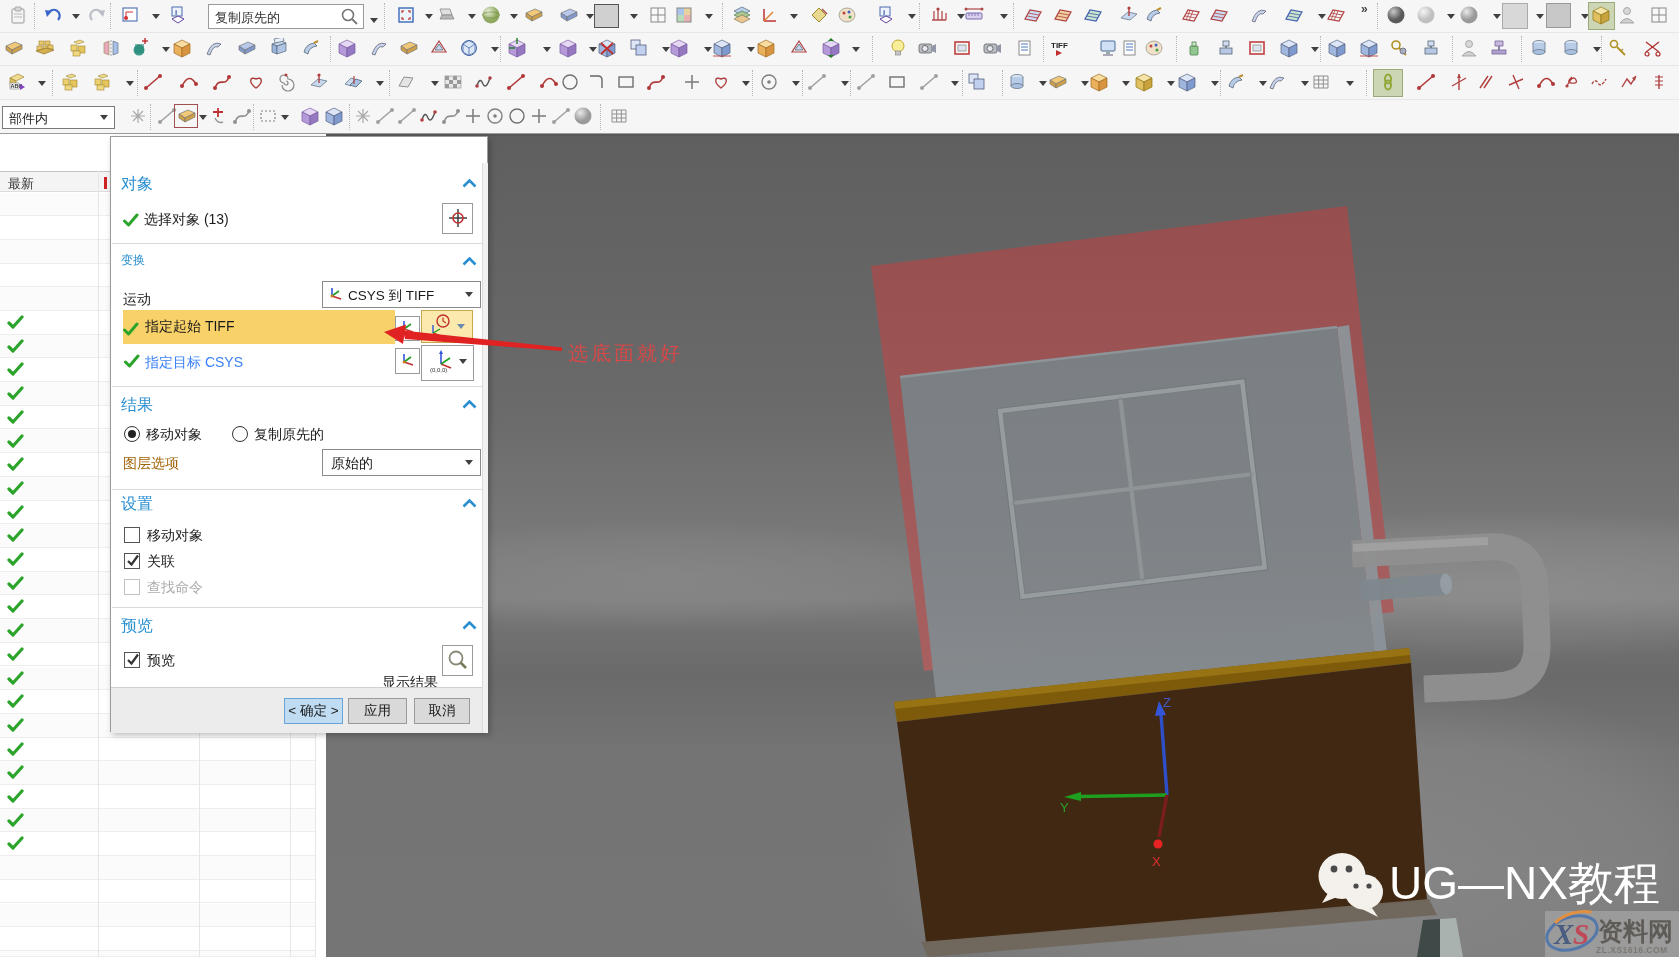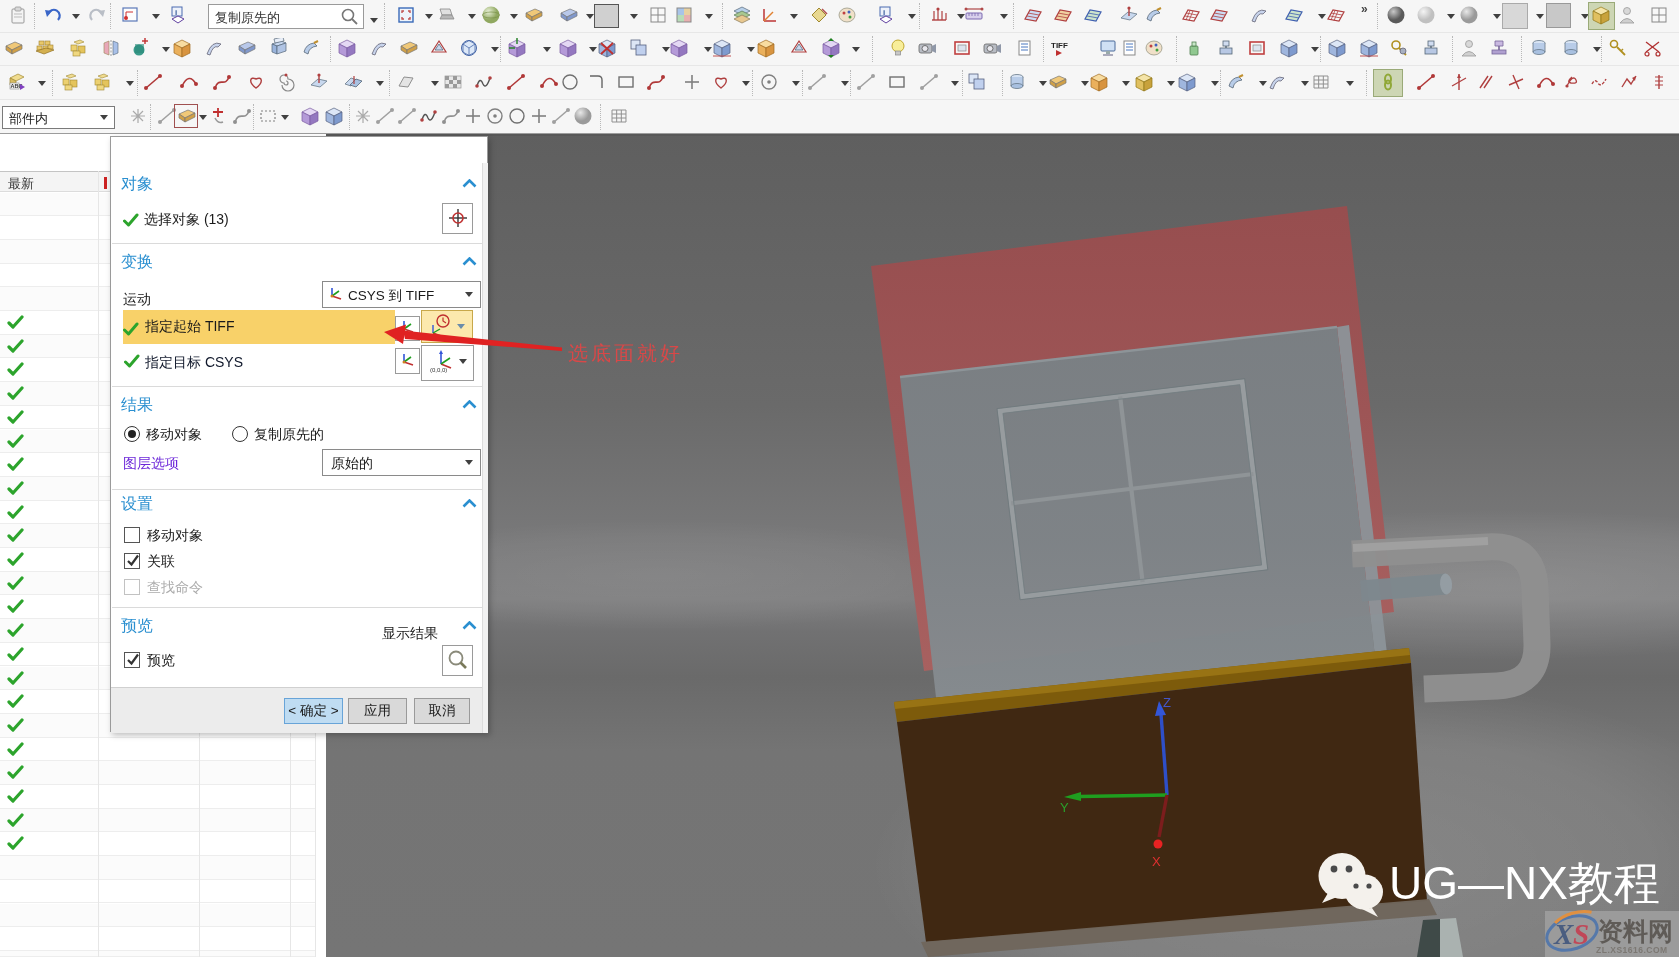--- a/index.html
+++ b/index.html
@@ -1061,21 +1061,21 @@
         <path d="M1.5,8 L5.5,12 L14,2" fill="none" stroke="#2ca42c" stroke-width="3" stroke-linecap="round" stroke-linejoin="round"></path>
       </svg>
 <div class="lbl" style="left:33px;top:74px;font-size:14px;color:#1a1a1a">选择对象 (13)</div>
 <div class="ab" style="left:331px;top:66px;width:31px;height:31px;background:#fff;border:1px solid #9a9a9a"></div>
 <svg class="ab" style="left:337px;top:71px" width="20" height="20" viewBox="0 0 20 20">
         <line x1="10" y1="1" x2="10" y2="19" stroke="#333" stroke-width="1.4"></line>
         <line x1="1" y1="10" x2="19" y2="10" stroke="#333" stroke-width="1.4"></line>
         <circle cx="10" cy="10" r="5" fill="none" stroke="#c03030" stroke-width="1.6"></circle>
       </svg>
 <div class="ab" style="left:1px;top:106px;width:370px;height:1px;background:#dadada"></div>
-<div class="lbl" style="left:10px;top:115px;color:#2a8fd0;font-size:16px">变换</div>
+<div class="lbl" style="left:10px;top:115px;color:#2a8fd0;font-size:12px">变换</div>
 <svg class="ab" style="left:351px;top:120px" width="15" height="9" viewBox="0 0 15 9">
         <path d="M1.5,7.5 L7.5,1.5 L13.5,7.5" fill="none" stroke="#2a8fd0" stroke-width="2.6"></path>
       </svg>
 <div class="lbl" style="left:12px;top:154px;font-size:14px;color:#1a1a1a">运动</div>
 <div class="ab" style="left:211px;top:144px;width:159px;height:27px;background:#fff;border:1px solid #8a8a8a"></div>
 <svg class="ab" style="left:216px;top:149px" width="18" height="18" viewBox="0 0 18 18">
         <line x1="5" y1="10" x2="5" y2="2" stroke="#3356d8" stroke-width="1.6"></line>
         <line x1="5" y1="10" x2="14" y2="13" stroke="#c03030" stroke-width="1.6"></line>
         <line x1="5" y1="10" x2="12" y2="5" stroke="#1f9e1f" stroke-width="1.6"></line>
         <circle cx="5" cy="10" r="1.5" fill="#d08020"></circle>
@@ -1099,21 +1099,21 @@
         <circle cx="16" cy="8" r="6" fill="none" stroke="#c03030" stroke-width="1.4"></circle>
         <path d="M16,4.5 V8 L19,10" fill="none" stroke="#c03030" stroke-width="1.2"></path>
         <line x1="6" y1="20" x2="6" y2="12" stroke="#3356d8" stroke-width="1.4"></line>
         <line x1="6" y1="20" x2="14" y2="23" stroke="#c03030" stroke-width="1.4"></line>
         <line x1="6" y1="20" x2="13" y2="16" stroke="#1f9e1f" stroke-width="1.4"></line>
       </svg>
 <div class="dd" style="left:346px;top:187px;border-top-color:#6a8caa"></div>
 <svg class="ab" style="left:13px;top:217px" width="16" height="15" viewBox="0 0 16 15">
         <path d="M1.5,8 L5.5,12 L14,2" fill="none" stroke="#2ca42c" stroke-width="3" stroke-linecap="round" stroke-linejoin="round"></path>
       </svg>
-<div class="lbl" style="left:34px;top:217px;font-size:14px;color:#0f172a">指定目标 CSYS</div>
+<div class="lbl" style="left:34px;top:217px;font-size:14px;color:#3b82f6">指定目标 CSYS</div>
 <div class="ab" style="left:284px;top:211px;width:25px;height:26px;background:#fff;border:1px solid #9a9a9a"></div>
 <svg class="ab" style="left:288px;top:215px" width="18" height="18" viewBox="0 0 18 18">
         <line x1="5" y1="10" x2="5" y2="2" stroke="#3356d8" stroke-width="1.6"></line>
         <line x1="5" y1="10" x2="14" y2="13" stroke="#c03030" stroke-width="1.6"></line>
         <line x1="5" y1="10" x2="12" y2="5" stroke="#1f9e1f" stroke-width="1.6"></line>
         <circle cx="5" cy="10" r="1.5" fill="#d08020"></circle>
       </svg>
 <div class="ab" style="left:310px;top:208px;width:53px;height:36px;background:#fff;border:1px solid #9a9a9a"></div>
 <svg class="ab" style="left:318px;top:211px" width="28" height="28" viewBox="0 0 28 28">
         <line x1="12" y1="16" x2="12" y2="4" stroke="#3356d8" stroke-width="1.6"></line>
@@ -1126,21 +1126,21 @@
 <div class="ab" style="left:1px;top:249px;width:370px;height:1px;background:#dadada"></div>
 <div class="lbl" style="left:10px;top:258px;color:#2a8fd0;font-size:16px">结果</div>
 <svg class="ab" style="left:351px;top:263px" width="15" height="9" viewBox="0 0 15 9">
         <path d="M1.5,7.5 L7.5,1.5 L13.5,7.5" fill="none" stroke="#2a8fd0" stroke-width="2.6"></path>
       </svg>
 <div class="ab" style="left:13px;top:289px;width:16px;height:16px;border:1.5px solid #333;border-radius:50%;background:#fff"></div>
 <div class="ab" style="left:17px;top:293px;width:8px;height:8px;border-radius:50%;background:#222"></div>
 <div class="lbl" style="left:35px;top:289px;font-size:14px;color:#1a1a1a">移动对象</div>
 <div class="ab" style="left:121px;top:289px;width:16px;height:16px;border:1.5px solid #333;border-radius:50%;background:#fff"></div>
 <div class="lbl" style="left:143px;top:289px;font-size:14px;color:#1a1a1a">复制原先的</div>
-<div class="lbl" style="left:12px;top:318px;font-size:14px;color:#6d28d9">图层选项</div>
+<div class="lbl" style="left:12px;top:318px;font-size:14px;color:#a16207">图层选项</div>
 <div class="ab" style="left:211px;top:312px;width:159px;height:27px;background:#fff;border:1px solid #8a8a8a"></div>
 <div class="lbl" style="left:220px;top:318px;font-size:14px;color:#1a1a1a">原始的</div>
 <div class="dd" style="left:354px;top:323px"></div>
 <div class="ab" style="left:1px;top:352px;width:370px;height:1px;background:#dadada"></div>
 <div class="lbl" style="left:10px;top:357px;color:#2a8fd0;font-size:16px">设置</div>
 <svg class="ab" style="left:351px;top:362px" width="15" height="9" viewBox="0 0 15 9">
         <path d="M1.5,7.5 L7.5,1.5 L13.5,7.5" fill="none" stroke="#2a8fd0" stroke-width="2.6"></path>
       </svg>
 <div class="ab" style="left:13px;top:390px;width:16px;height:16px;background:#fff;border:1.5px solid #555"></div>
 <div class="lbl" style="left:36px;top:390px;font-size:14px;color:#1a1a1a">移动对象</div>
@@ -1154,21 +1154,21 @@
 <div class="ab" style="left:1px;top:470px;width:370px;height:1px;background:#dadada"></div>
 <div class="lbl" style="left:10px;top:479px;color:#2a8fd0;font-size:16px">预览</div>
 <svg class="ab" style="left:351px;top:484px" width="15" height="9" viewBox="0 0 15 9">
         <path d="M1.5,7.5 L7.5,1.5 L13.5,7.5" fill="none" stroke="#2a8fd0" stroke-width="2.6"></path>
       </svg>
 <div class="ab" style="left:13px;top:515px;width:16px;height:16px;background:#fff;border:1.5px solid #555"></div>
 <svg class="ab" style="left:15px;top:516px" width="14" height="13" viewBox="0 0 14 13">
         <path d="M2,7 L5.5,10.5 L12,1.5" fill="none" stroke="#333" stroke-width="2.2"></path>
       </svg>
 <div class="lbl" style="left:36px;top:515px;font-size:14px;color:#1a1a1a">预览</div>
-<div class="lbl" style="left:271px;top:488px;font-size:14px;color:#1a1a1a">显示结果</div>
+<div class="lbl" style="left:271px;top:537px;font-size:14px;color:#1a1a1a">显示结果</div>
 <div class="ab" style="left:331px;top:508px;width:31px;height:31px;background:#fff;border:1px solid #9a9a9a"></div>
 <svg class="ab" style="left:335px;top:512px" width="23" height="23" viewBox="0 0 23 23">
         <circle cx="10" cy="9" r="6.5" fill="none" stroke="#8a8a7a" stroke-width="1.8"></circle>
         <line x1="14.5" y1="13.5" x2="20" y2="19" stroke="#7a7a5a" stroke-width="2.6"></line>
       </svg>
 <div class="ab" style="left:0;top:550px;width:376px;height:46px;background:#ececec;border-top:1px solid #d0d0d0"></div>
 <div class="ab" style="left:173px;top:561px;width:59px;height:26px;background:#bfdcf2;border:1px solid #68a4d8;text-align:center;font-size:13.5px;color:#1a1a1a;line-height:24px">&lt; 确定 &gt;</div>
 <div class="ab" style="left:237px;top:561px;width:59px;height:26px;background:#d9d9d9;border:1px solid #9a9a9a;text-align:center;font-size:13.5px;color:#1a1a1a;line-height:24px">应用</div>
 <div class="ab" style="left:303px;top:561px;width:56px;height:26px;background:#d9d9d9;border:1px solid #9a9a9a;text-align:center;font-size:13.5px;color:#1a1a1a;line-height:24px">取消</div>
 <div class="ab" style="left:371px;top:26px;width:1px;height:570px;background:#dcdcdc"></div>

